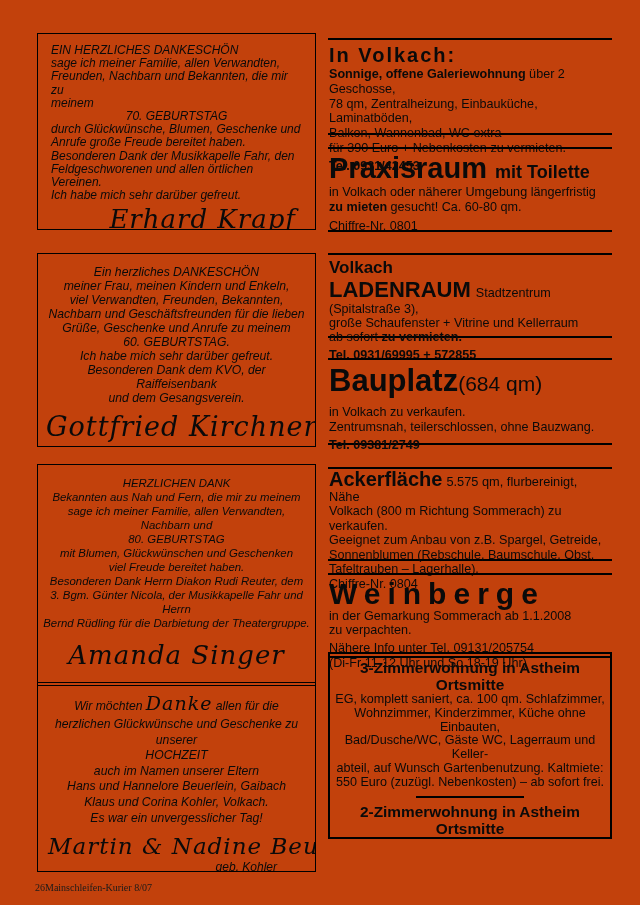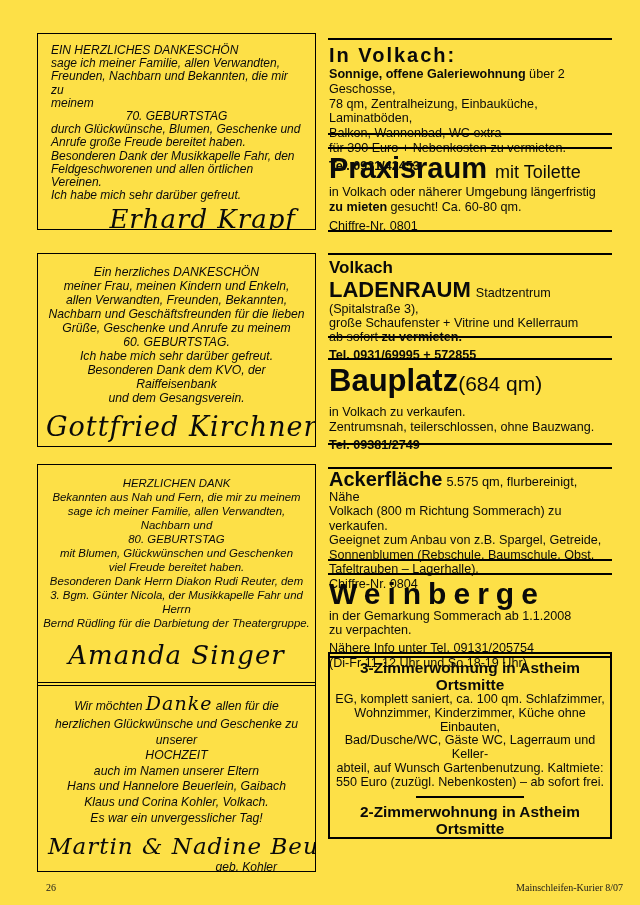--- a/index.html
+++ b/index.html
@@ -1,18 +1,18 @@
 <!DOCTYPE html>
 <html><head>
 <meta charset="utf-8">
 <style>
   * { margin:0; padding:0; box-sizing:border-box; }
   html,body { background:#e8e8e8; }
   .page {
-    position:relative; width:640px; height:905px; background:#fde047;
+    position:relative; width:640px; height:905px; background:#c2410c;
     font-family:"Liberation Sans", sans-serif; color:#0a0a0a; overflow:hidden;
     margin:0 auto;
   }
   
   .notice {
     position:absolute; left:37px; width:279px; border:1px solid #000;
     font-style:italic; overflow:hidden;
   }
   .n0 { top:33px;  height:197px; padding:10px 13px 6px; font-size:12px;   line-height:13.2px; text-align:left; }
   .n1 { top:253px; height:194px; padding:11px 8px 6px;  font-size:12.2px; line-height:14px;   text-align:center; }
@@ -38,21 +38,21 @@
     padding:3px 1px 0; font-size:12.6px; line-height:14.8px;
   }
   .a0 { top:38px;  height:97px; }
   .a1 { top:147px; height:85px; }
   .a2 { top:253px; height:85px; line-height:14.2px; }
   .a3 { top:358px; height:87px; }
   .a4 { top:467px; height:94px; line-height:14.5px; }
   .a5 { top:573px; height:85px; line-height:14.2px; }
   .t-md  { font-size:20px; font-weight:bold; letter-spacing:2px; line-height:24px; }
   .a1 .big   { font-size:29px; font-weight:bold; line-height:33px; }
-  .a1 .small { font-size:18px; font-weight:normal; margin-left:8px; }
+  .a1 .small { font-size:18px; font-weight:bold; margin-left:8px; }
   .a2 .pre   { font-size:17px; font-weight:bold; line-height:19px; }
   .a2 .big   { font-size:22px; font-weight:bold; line-height:25px; }
   .a2 .small { font-size:12.6px; font-weight:normal; margin-left:5px; }
   .a3 .head  { line-height:35px; }
   .a3 .big   { font-size:31px; font-weight:bold; }
   .a3 .small { font-size:21px; }
   .a4 .big   { font-size:20px; font-weight:bold; }
   .a4 .small { font-size:12.8px; margin-left:4px; }
   .a5 .big   { font-size:30px; font-weight:bold; letter-spacing:7px; line-height:31px; }
   .tel { font-weight:bold; margin-top:3px; }
@@ -61,22 +61,22 @@
   
   .apts {
     position:absolute; left:328px; top:652px; width:284px; height:187px;
     border:2px solid #000; text-align:center; padding:5px 4px 0;
     font-size:12.6px; line-height:13.8px; overflow:hidden;
   }
   .apts .h { font-size:15.4px; font-weight:bold; line-height:17px; }
   .apts .divider { width:108px; border-top:2px solid #000; margin:6px auto 5px; }
   
   .footer {
-    position:absolute; left:46px; top:882px; width:577px;
-    display:flex; justify-content:space-between;
+    position:absolute; left:35px; top:882px; width:577px;
+    display:flex; 
     font-family:"Liberation Serif", serif; font-size:10px; color:#1a1a1a;
   }
 </style>
 </head>
 <body>
 
 <div class="page">
 
   <div class="notice n0">
     <div class="nl">EIN HERZLICHES DANKESCHÖN</div>
@@ -89,21 +89,21 @@
     <div class="nl">Besonderen Dank der Musikkapelle Fahr, den</div>
     <div class="nl">Feldgeschworenen und allen örtlichen Vereinen.</div>
     <div class="nl">Ich habe mich sehr darüber gefreut.</div>
     <div class="sig">Erhard Krapf</div>
 
   </div>
 
   <div class="notice n1">
     <div class="nl">Ein herzliches DANKESCHÖN</div>
     <div class="nl">meiner Frau, meinen Kindern und Enkeln,</div>
-    <div class="nl">allen Verwandten, Freunden, Bekannten,</div>
+    <div class="nl">viel Verwandten, Freunden, Bekannten,</div>
     <div class="nl">Nachbarn und Geschäftsfreunden für die lieben</div>
     <div class="nl">Grüße, Geschenke und Anrufe zu meinem</div>
     <div class="nl">60. GEBURTSTAG.</div>
     <div class="nl">Ich habe mich sehr darüber gefreut.</div>
     <div class="nl">Besonderen Dank dem KVO, der Raiffeisenbank</div>
     <div class="nl">und dem Gesangsverein.</div>
     <div class="sig">Gottfried Kirchner</div>
     <div class="nl date">Obervolkach, im Juli 2007</div>
   </div>
 

